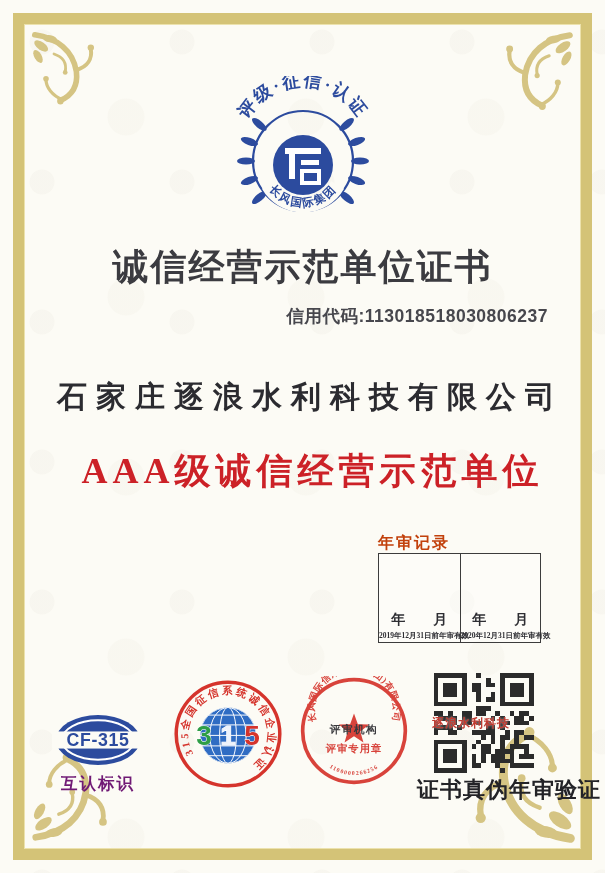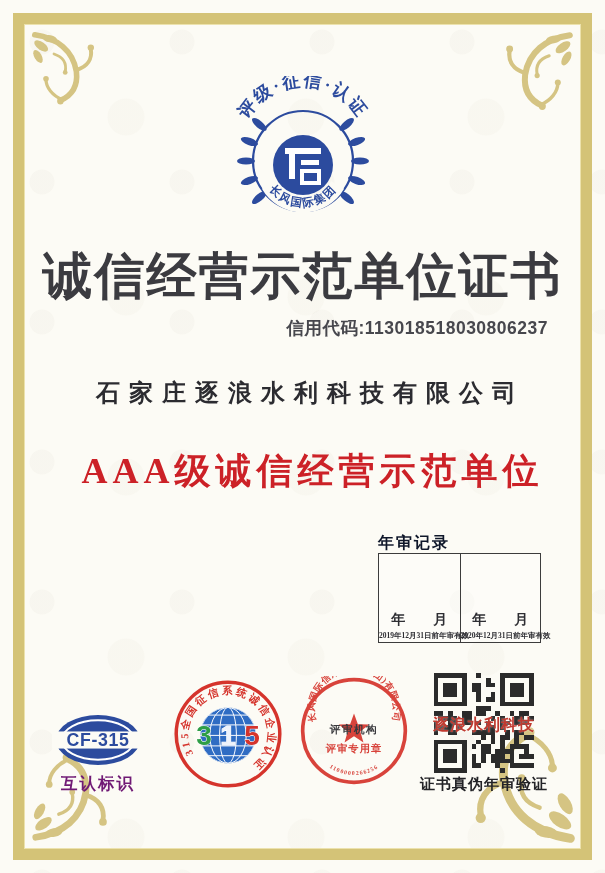--- a/index.html
+++ b/index.html
@@ -27,45 +27,45 @@
   .fl-tl { left:30px;  top:30px;  width:80px;  height:80px; }
   .fl-tr { right:30px; top:30px;  width:86px;  height:86px; transform:scaleX(-1); }
   .fl-bl { left:30px;  bottom:30px; width:96px; height:96px; transform:scaleY(-1); }
   .fl-br { right:27px; bottom:27px; width:128px; height:128px; transform:scale(-1,-1); }
 
   .emblem { position:absolute; left:50%; top:76px; transform:translateX(-50%); width:180px; height:142px; }
 
   .cert-title {
     position:absolute; left:0; right:0; top:243px; text-align:center;
     font-family:"Liberation Sans", sans-serif; font-weight:900;
-    font-size:50px; letter-spacing:2px; color:#3b3b40;
+    font-size:36px; letter-spacing:2px; color:#3b3b40;
   }
   .credit-code {
-    position:absolute; right:57px; top:316px;
+    position:absolute; right:57px; top:304px;
     font-family:"Liberation Sans", sans-serif; font-weight:bold;
     font-size:17.5px; color:#47474d; letter-spacing:.5px;
   }
   .company-name {
     position:absolute; left:0; right:0; top:377px; text-align:center;
     font-family:"Liberation Sans", sans-serif; font-weight:900;
-    font-size:24px; color:#2b2b30; letter-spacing:9px; padding-left:16px;
+    font-size:30px; color:#2b2b30; letter-spacing:9px; padding-left:16px;
   }
   .award-line {
     position:absolute; left:0; right:0; top:447px; text-align:center;
     font-weight:bold; font-size:36px; color:#cc2127; letter-spacing:5px; padding-left:20px;
   }
   .details { position:absolute; left:66px; top:543px; }
   .detail-line {
     font-weight:bold; font-size:19px; color:#2e2e33;
     line-height:27.5px; letter-spacing:.5px;
   }
 
   .annual-label {
     position:absolute; left:378px; top:533px;
-    font-weight:bold; font-size:16px; color:#0f172a; letter-spacing:2px;
+    font-weight:bold; font-size:16px; color:#c2410c; letter-spacing:2px;
   }
   .annual-box {
     position:absolute; left:378px; top:553px; width:163px; height:90px;
     border:1.5px solid #3c3c3c; display:flex; background:rgba(255,255,255,.35);
   }
   .annual-cell { position:relative; flex:1 1 50%; }
   .annual-cell + .annual-cell { border-left:1.5px solid #3c3c3c; }
   .ym-line {
     position:absolute; left:0; right:0; bottom:13px;
     display:flex; justify-content:center; gap:28px;
@@ -80,27 +80,27 @@
   .cf315-caption {
     position:absolute; left:52px; top:773px; width:92px; text-align:center;
     font-weight:bold; font-size:16.5px; color:#701a75; letter-spacing:2px;
   }
   .globe-seal { position:absolute; left:172px; top:678px; width:112px; height:112px; }
   .red-stamp  { position:absolute; left:299px; top:676px; width:110px; height:110px; }
 
   .qr-wrap { position:absolute; left:432px; top:673px; width:103px; height:100px; }
   .qr-wrap svg { width:100%; height:100%; }
   .qr-overlay {
-    position:absolute; left:0; right:0; top:42px; text-align:right;
-    font-weight:bold; font-size:16px; color:#c03a30; letter-spacing:1px; white-space:nowrap;
+    position:absolute; left:0; right:0; top:42px; text-align:left;
+    font-weight:bold; font-size:12px; color:#c03a30; letter-spacing:1px; white-space:nowrap;
     text-shadow:0 0 2px rgba(255,255,255,.6);
   }
   .qr-caption {
     position:absolute; left:417px; top:775px; width:134px; text-align:center;
-    font-weight:bold; font-size:15px; color:#232327; letter-spacing:1px; white-space:nowrap;
+    font-weight:bold; font-size:22px; color:#232327; letter-spacing:1px; white-space:nowrap;
   }
   svg text { font-family:"Liberation Serif", serif; }
   .sans-svg { font-family:"Liberation Sans", sans-serif; }
 </style>
 </head>
 <body>
 
 <div class="page">
 
   <svg width="0" height="0" style="position:absolute" aria-hidden="true">

